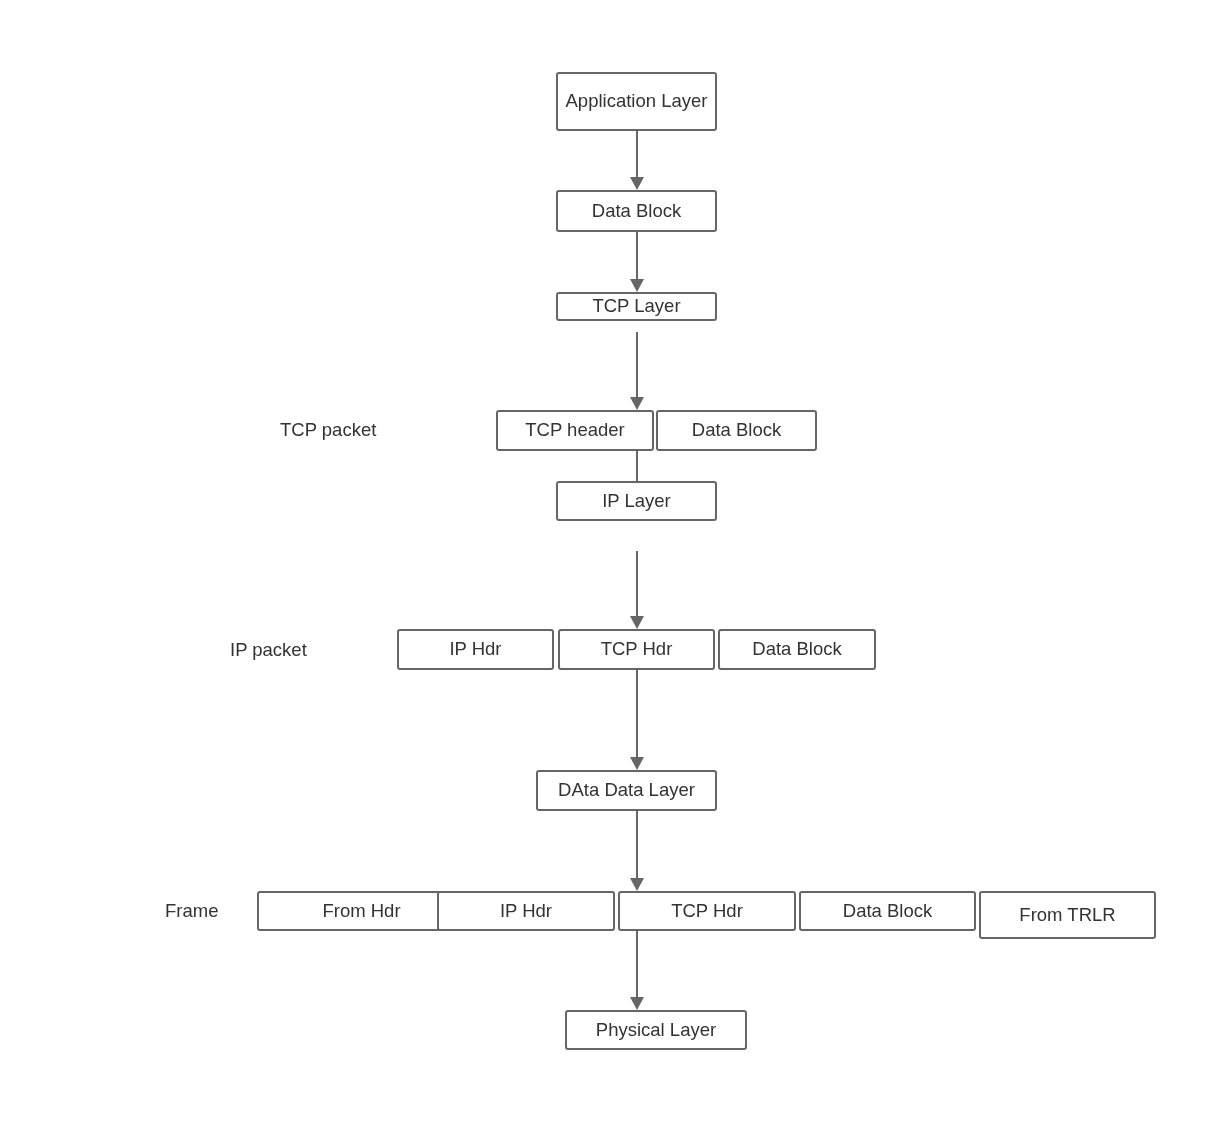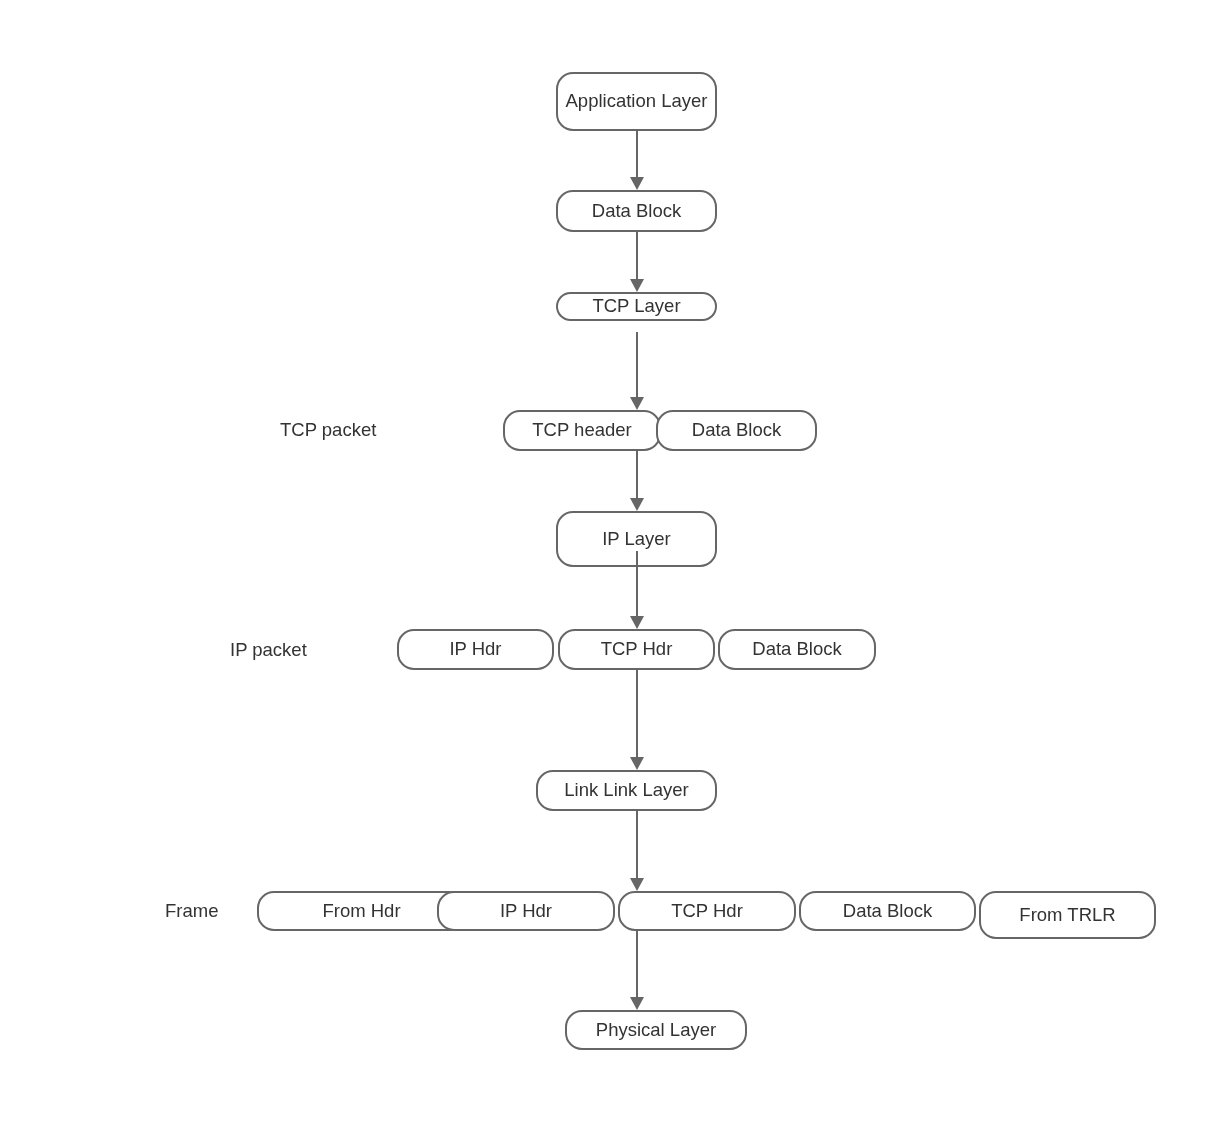--- a/index.html
+++ b/index.html
@@ -8,21 +8,21 @@
     width: 1232px; height: 1122px;
     position: relative;
     font-family: "Liberation Sans", sans-serif;
     overflow: hidden;
   }
   .canvas { position: absolute; inset: 0; }
   .node {
     position: absolute;
     background: var(--box-fill, #ffffff);
     border: 2px solid var(--border-color, #666666);
-    border-radius: 17px;
+    border-radius: 3px;
     display: flex; align-items: center; justify-content: center;
     text-align: center;
     font-size: 18.5px;
     line-height: 1.35;
     color: var(--text-color, #333333);
     padding: 0 4px;
   }
   .flow-label {
     position: absolute;
     font-size: 18.5px;
@@ -70,33 +70,33 @@
   <div class="node" style="left:556px; top:292px; width:161px; height:29px;">
     <span>TCP Layer</span>
   </div>
 
   <div class="arrow" style="left:630px; top:332px; height:78px;">
     <div class="arrow-shaft"></div>
     <div class="arrow-head"></div>
   </div>
 
   <div class="flow-label" style="left:280px; top:419px;">TCP packet</div>
-  <div class="node" style="left:496px; top:410px; width:158px; height:41px;margin-left:7px;">
+  <div class="node" style="left:496px; top:410px; width:158px; height:41px;">
     <span>TCP header</span>
   </div>
   <div class="node" style="left:656px; top:410px; width:161px; height:41px;">
     <span>Data Block</span>
   </div>
 
   <div class="arrow" style="left:630px; top:451px; height:60px;">
     <div class="arrow-shaft"></div>
     <div class="arrow-head"></div>
   </div>
 
-  <div class="node" style="left:556px; top:511px; width:161px; height:56px;">
+  <div class="node" style="left:556px; top:481px; width:161px; height:40px;">
     <span>IP Layer</span>
   </div>
 
   <div class="arrow" style="left:630px; top:551px; height:78px;">
     <div class="arrow-shaft"></div>
     <div class="arrow-head"></div>
   </div>
 
   <div class="flow-label" style="left:230px; top:639px;text-align:center;">IP packet</div>
   <div class="node" style="left:397px; top:629px; width:157px; height:41px;">
@@ -108,21 +108,21 @@
   <div class="node" style="left:718px; top:629px; width:158px; height:41px;">
     <span>Data Block</span>
   </div>
 
   <div class="arrow" style="left:630px; top:670px; height:100px;">
     <div class="arrow-shaft"></div>
     <div class="arrow-head"></div>
   </div>
 
   <div class="node" style="left:536px; top:770px; width:181px; height:41px;">
-    <span>Link Link Layer</span>
+    <span>DAta Data Layer</span>
   </div>
 
   <div class="arrow" style="left:630px; top:811px; height:80px;">
     <div class="arrow-shaft"></div>
     <div class="arrow-head"></div>
   </div>
 
   <div class="flow-label" style="left:165px; top:900px;">Frame</div>
   <div class="node" style="left:257px; top:891px; width:209px; height:40px;">
     <span>From Hdr</span>

